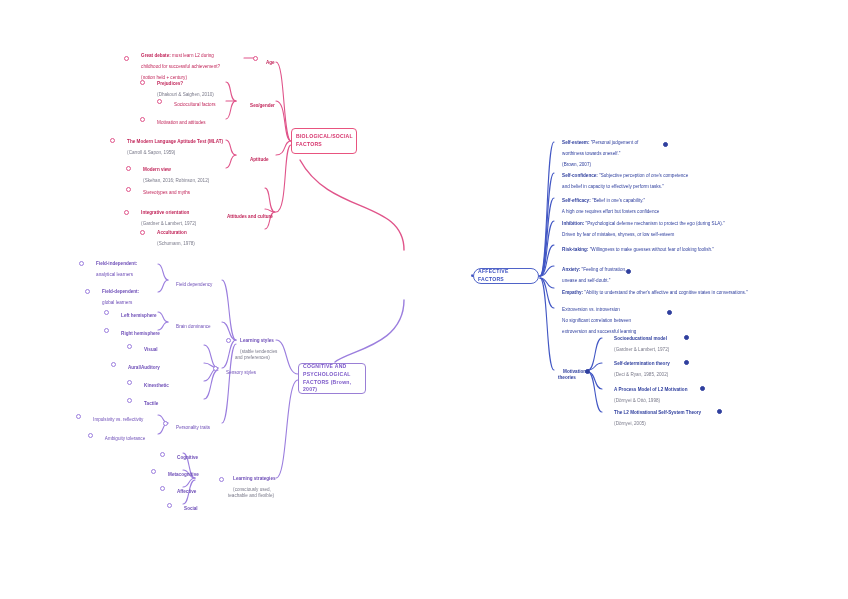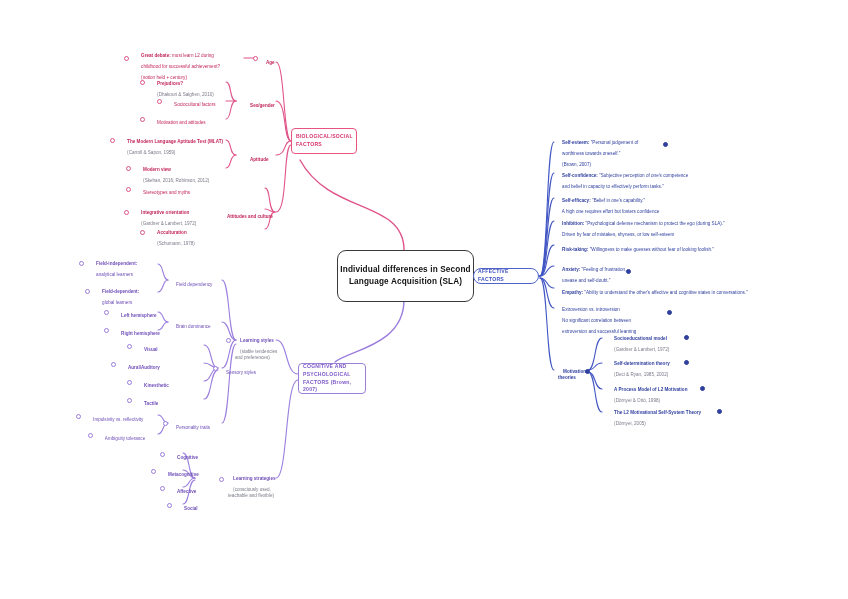--- a/index.html
+++ b/index.html
@@ -117,25 +117,20 @@
       <path d="M540,278 C548,278 546,308 554,308" stroke="#4257c4"></path>
       <path d="M540,278 C548,278 546,370 554,370" stroke="#4257c4"></path>
 
       <path d="M588,370 C596,370 594,338 602,338" stroke="#4257c4"></path>
       <path d="M588,370 C596,370 594,363 602,363" stroke="#4257c4"></path>
       <path d="M588,372 C596,372 594,389 602,389" stroke="#4257c4"></path>
       <path d="M588,372 C596,372 594,412 602,412" stroke="#4257c4"></path>
     </g>
   </svg>
 
-  <div class="central node">
-    <span>Individual differences
-in Second Language
-Acquisition (SLA)</span>
-  </div>
 
   <div class="cat bio">
     <span>BIOLOGICAL/SOCIAL
 FACTORS</span>
   </div>
   <div class="cat cog">
     <span>COGNITIVE AND
 PSYCHOLOGICAL
 FACTORS
 (Brown, 2007)</span>

